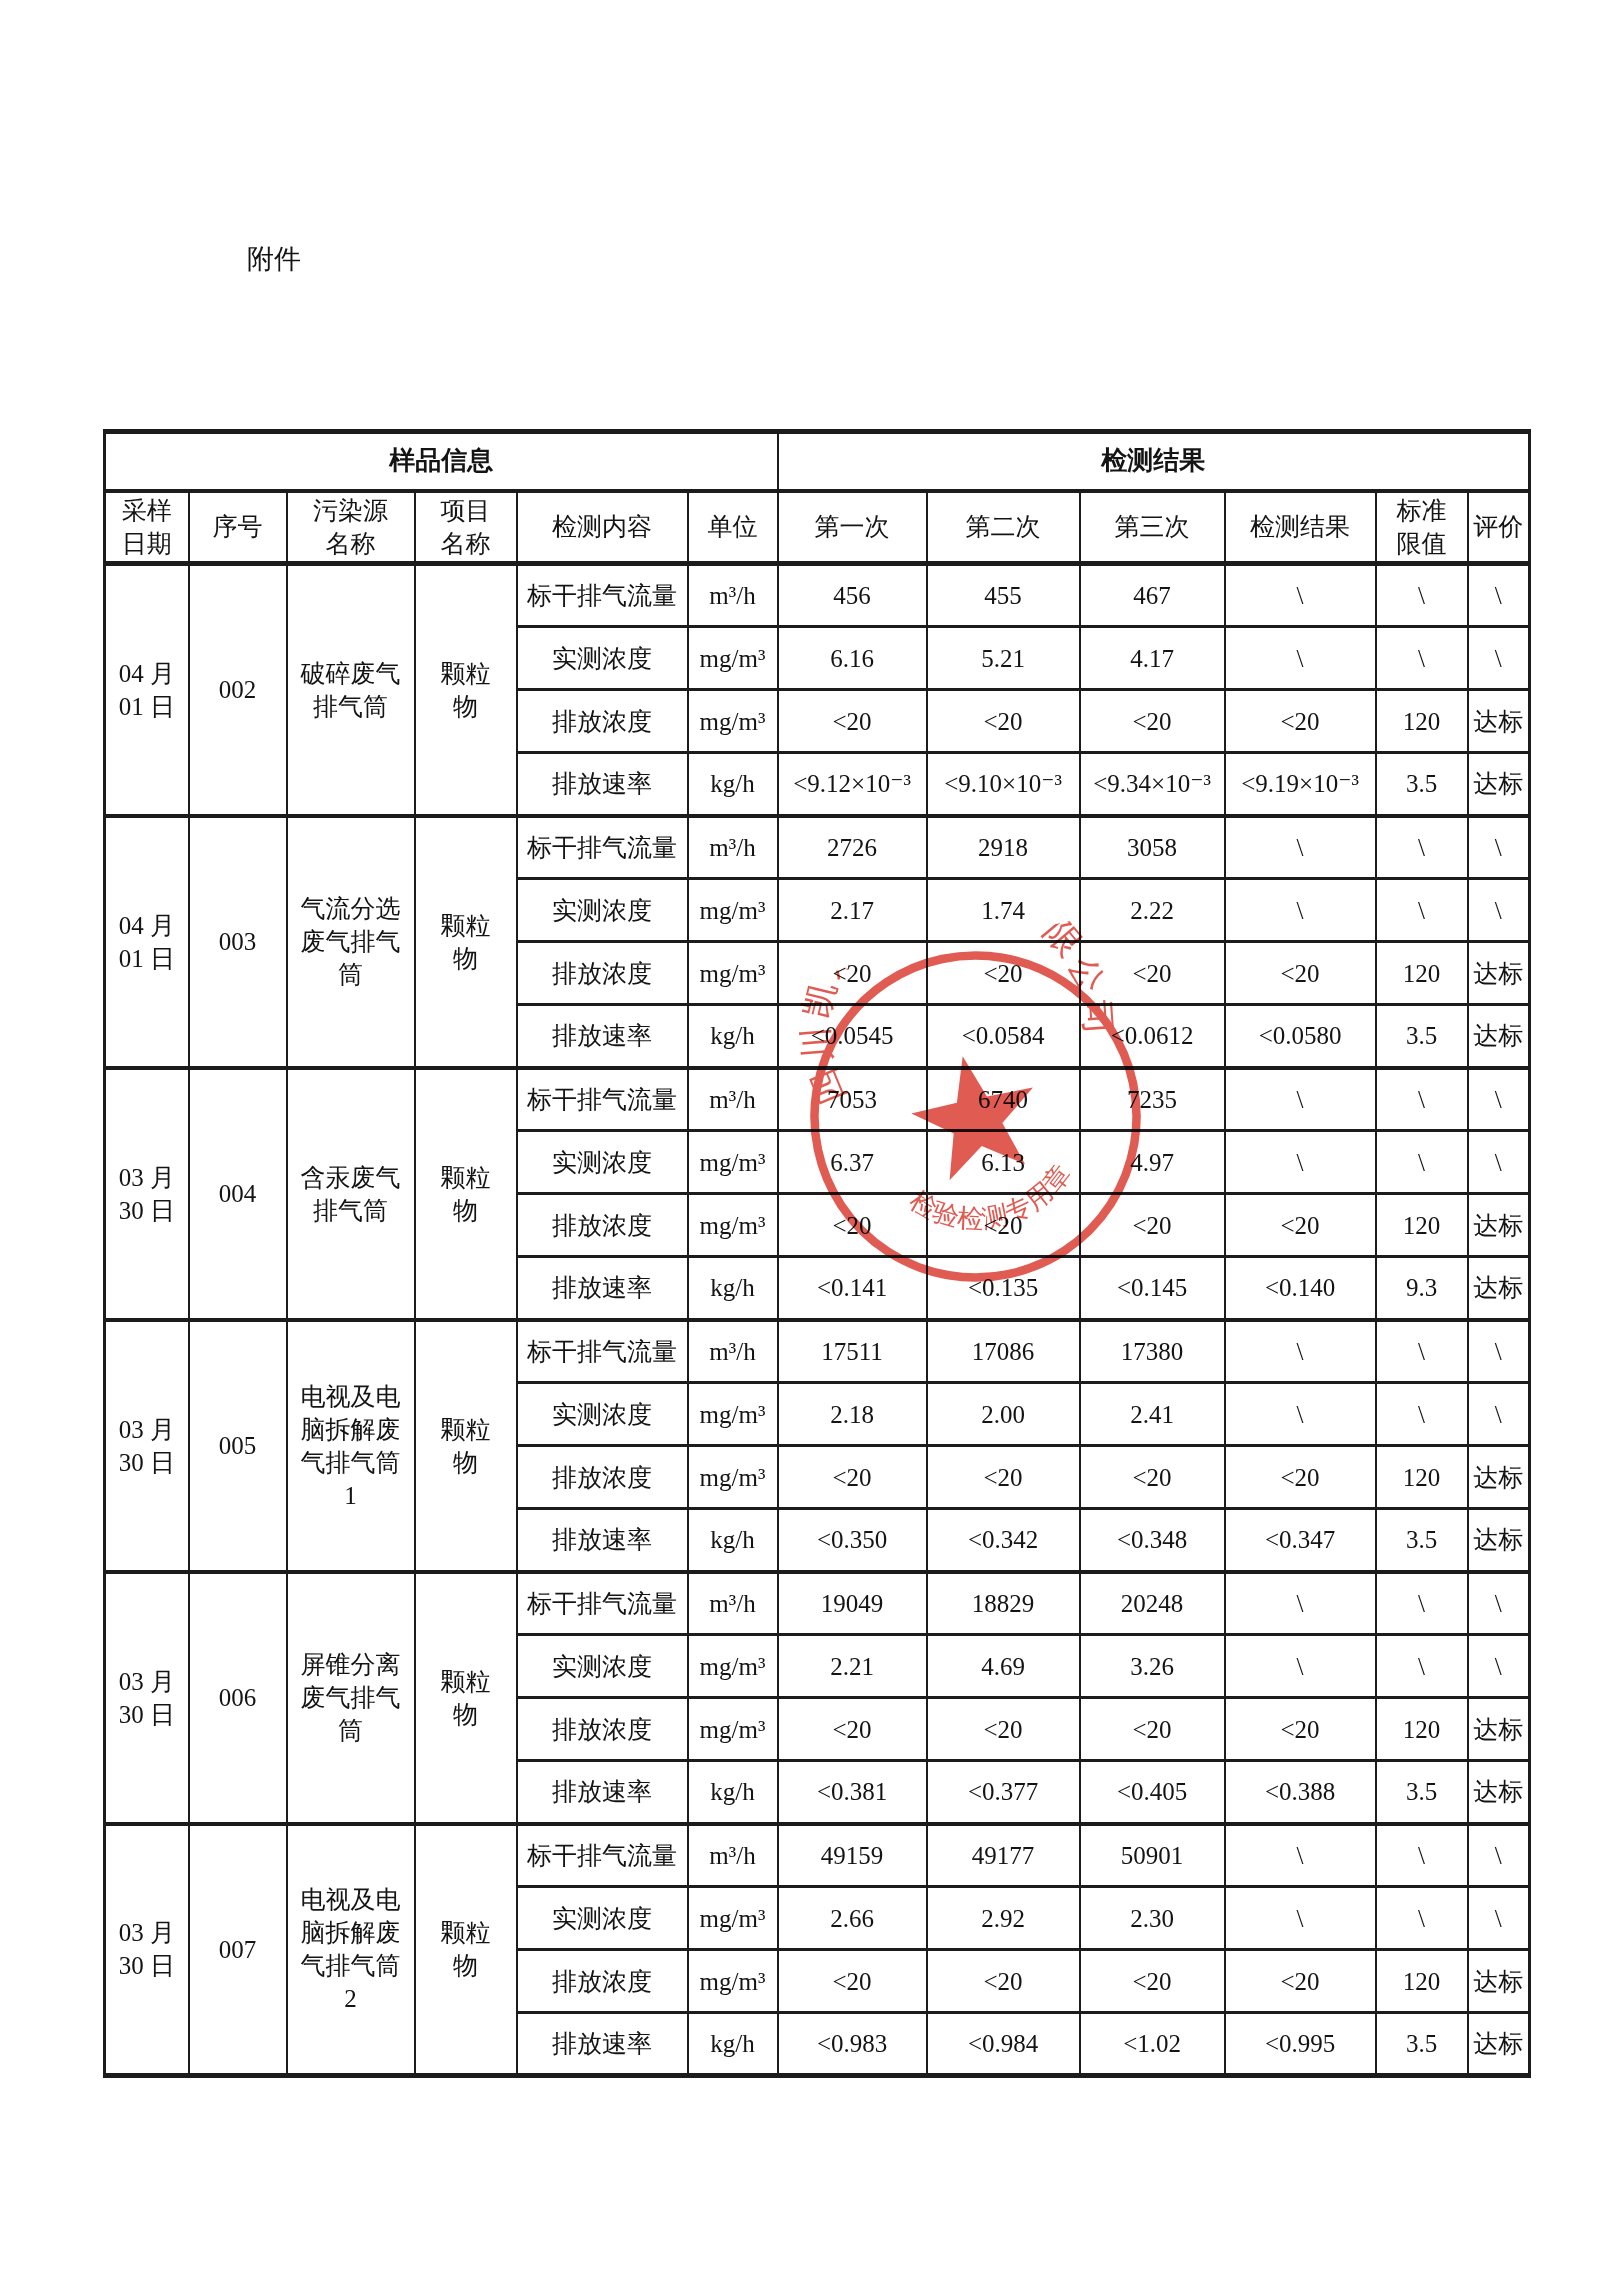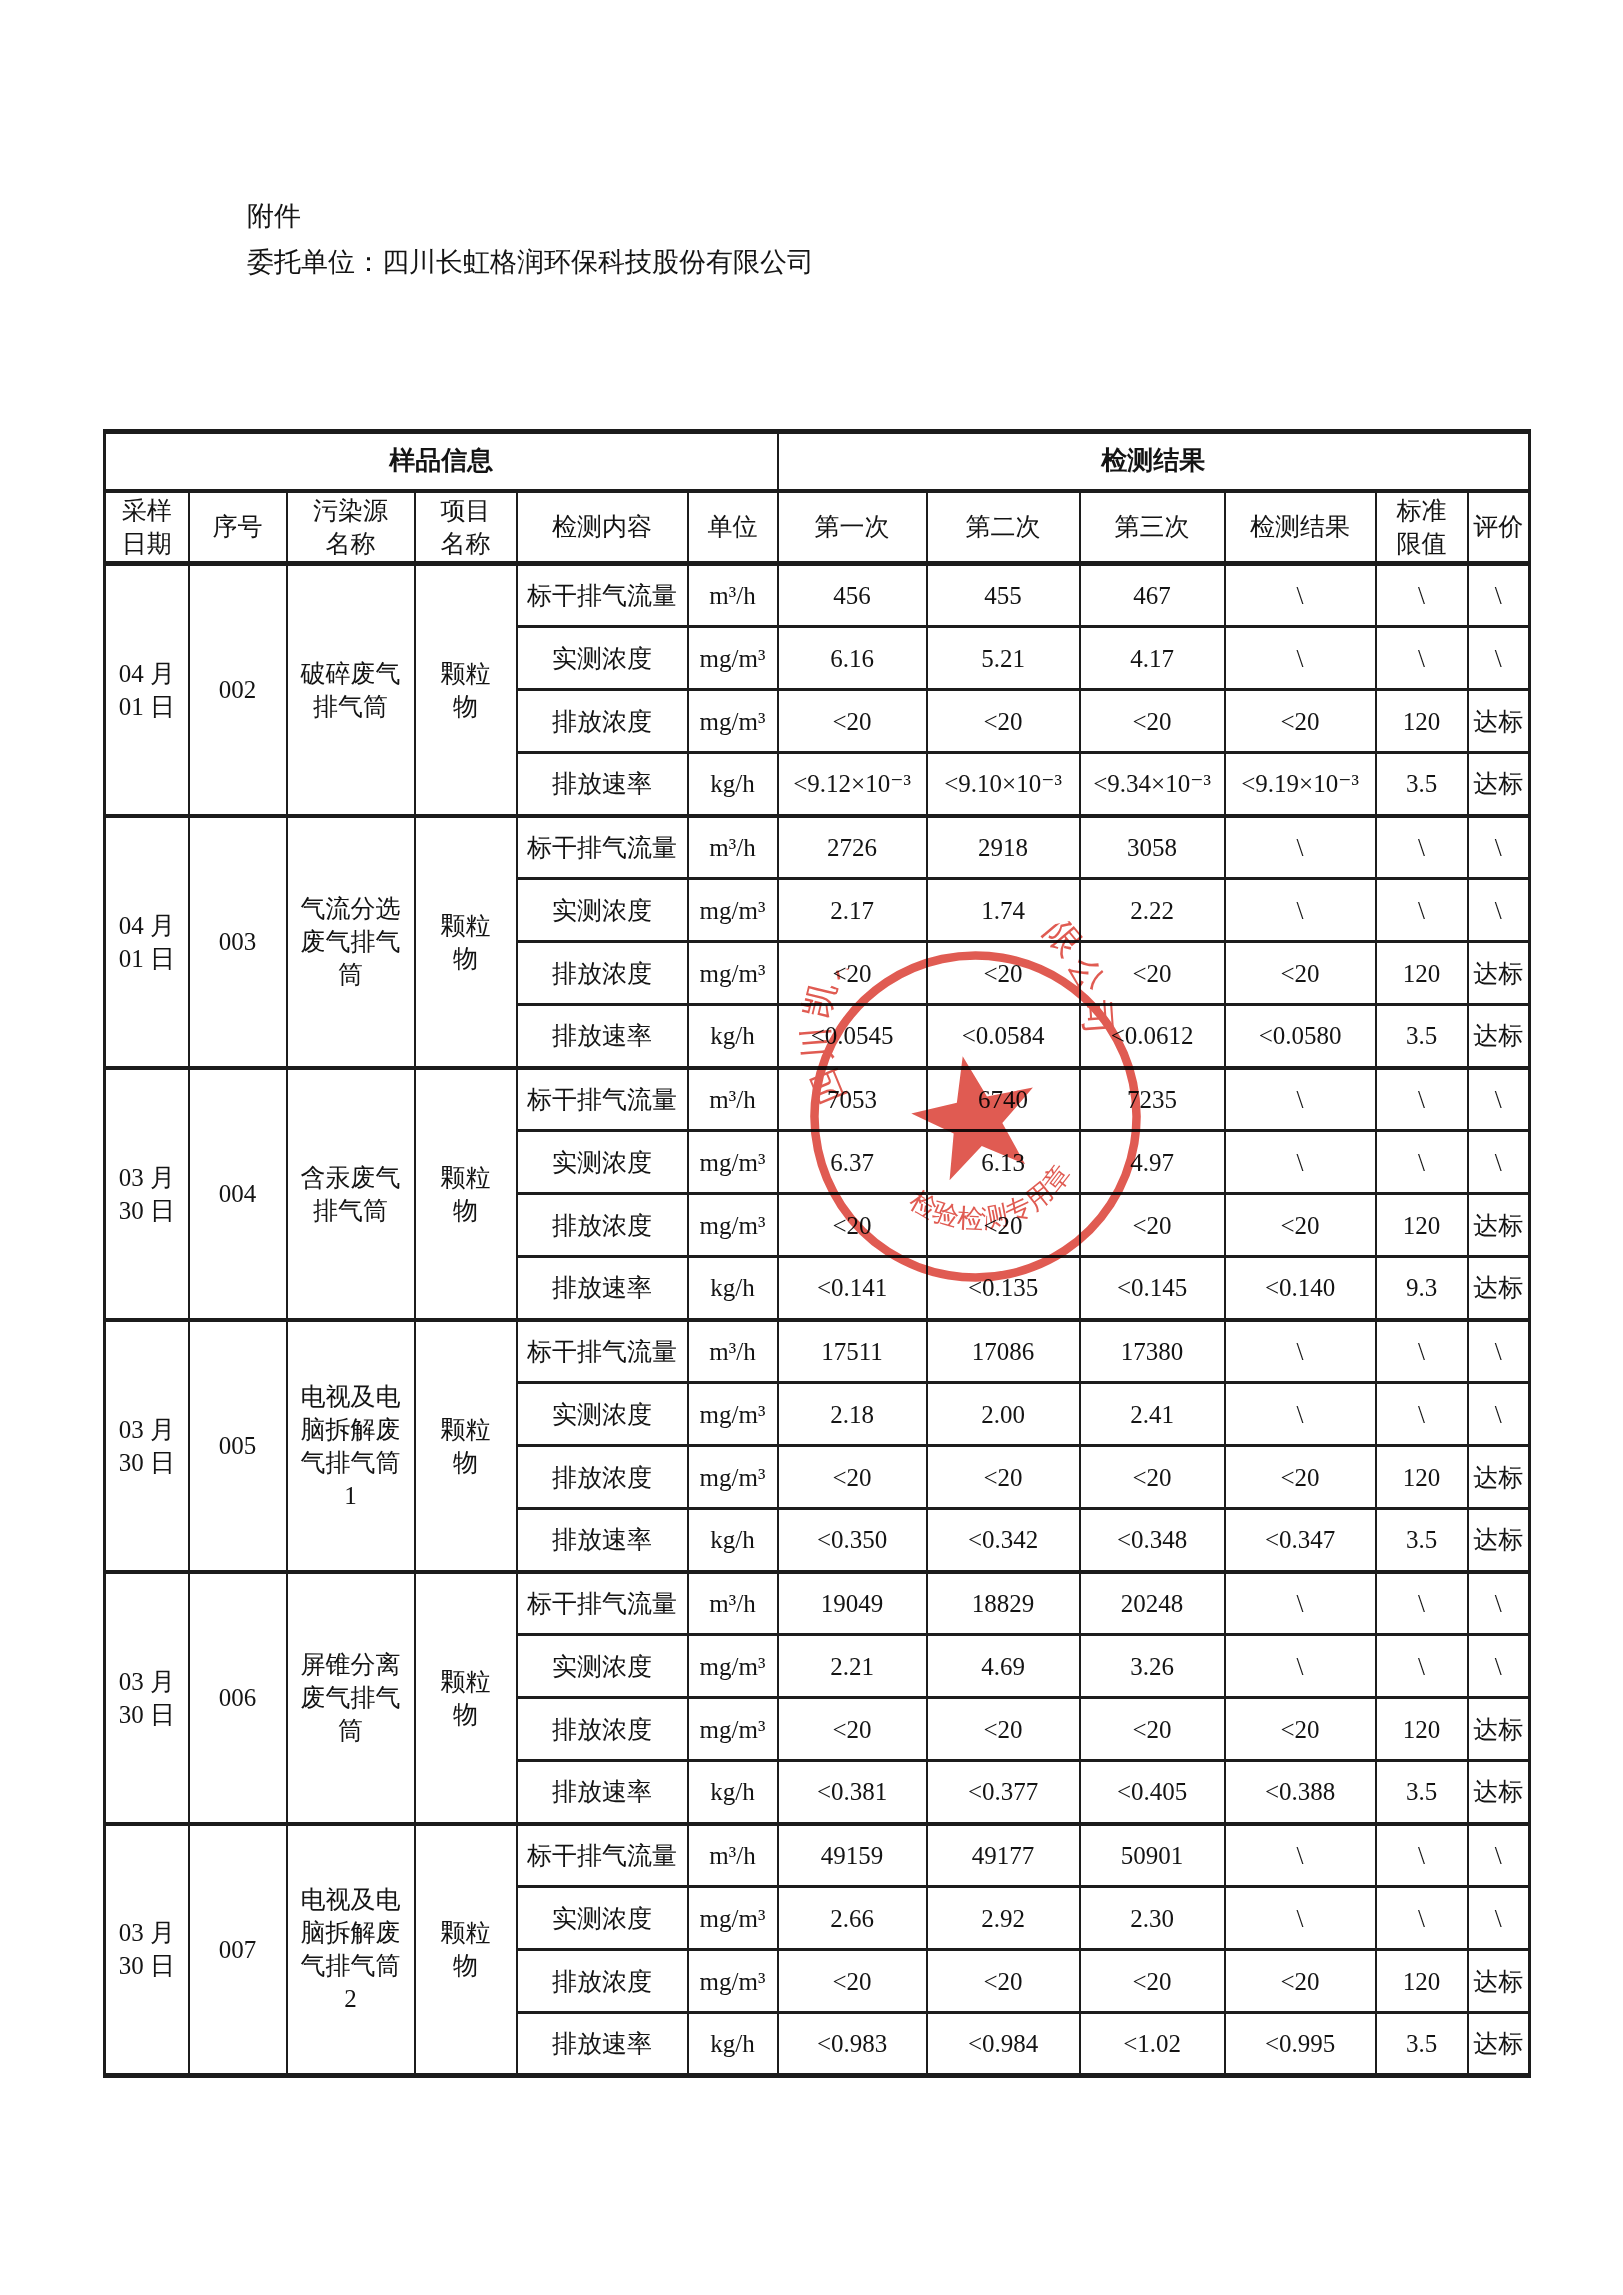--- a/index.html
+++ b/index.html
@@ -9,20 +9,21 @@
     width:1623px; height:2295px;
     background:#ffffff;
     font-family:"Liberation Serif","DejaVu Serif","DejaVu Sans",serif;
     color:#141414;
     overflow:hidden;
   }
   .doc-header { position:absolute; left:247px; top:193px; }
   .doc-header p {
     font-size:27px; line-height:46px;
     white-space:pre-line;
+    margin-top:43px;
   }
   .table-title {
     position:absolute; left:103px; top:378px; width:1425px;
     text-align:center; font-size:30px; font-weight:bold;
     letter-spacing:1.3px;
   }
   table.results {
     position:absolute; left:103px; top:429px; width:1425px;
     border-collapse:collapse; table-layout:fixed;
     border:3.9px solid #1c1c1c;
@@ -56,21 +57,20 @@
     fill:#d9372c;
   }
 </style>
 </head>
 <body>
 
 <div class="page">
 
   <div class="doc-header">
     <p>附件</p>
-    <p>委托单位：四川长虹格润环保科技股份有限公司</p>
   </div>
 
 
   <table class="results">
     <colgroup>
       <col style="width:84px">
         <col style="width:98px">
         <col style="width:128px">
         <col style="width:102px">
       <col style="width:171px">

